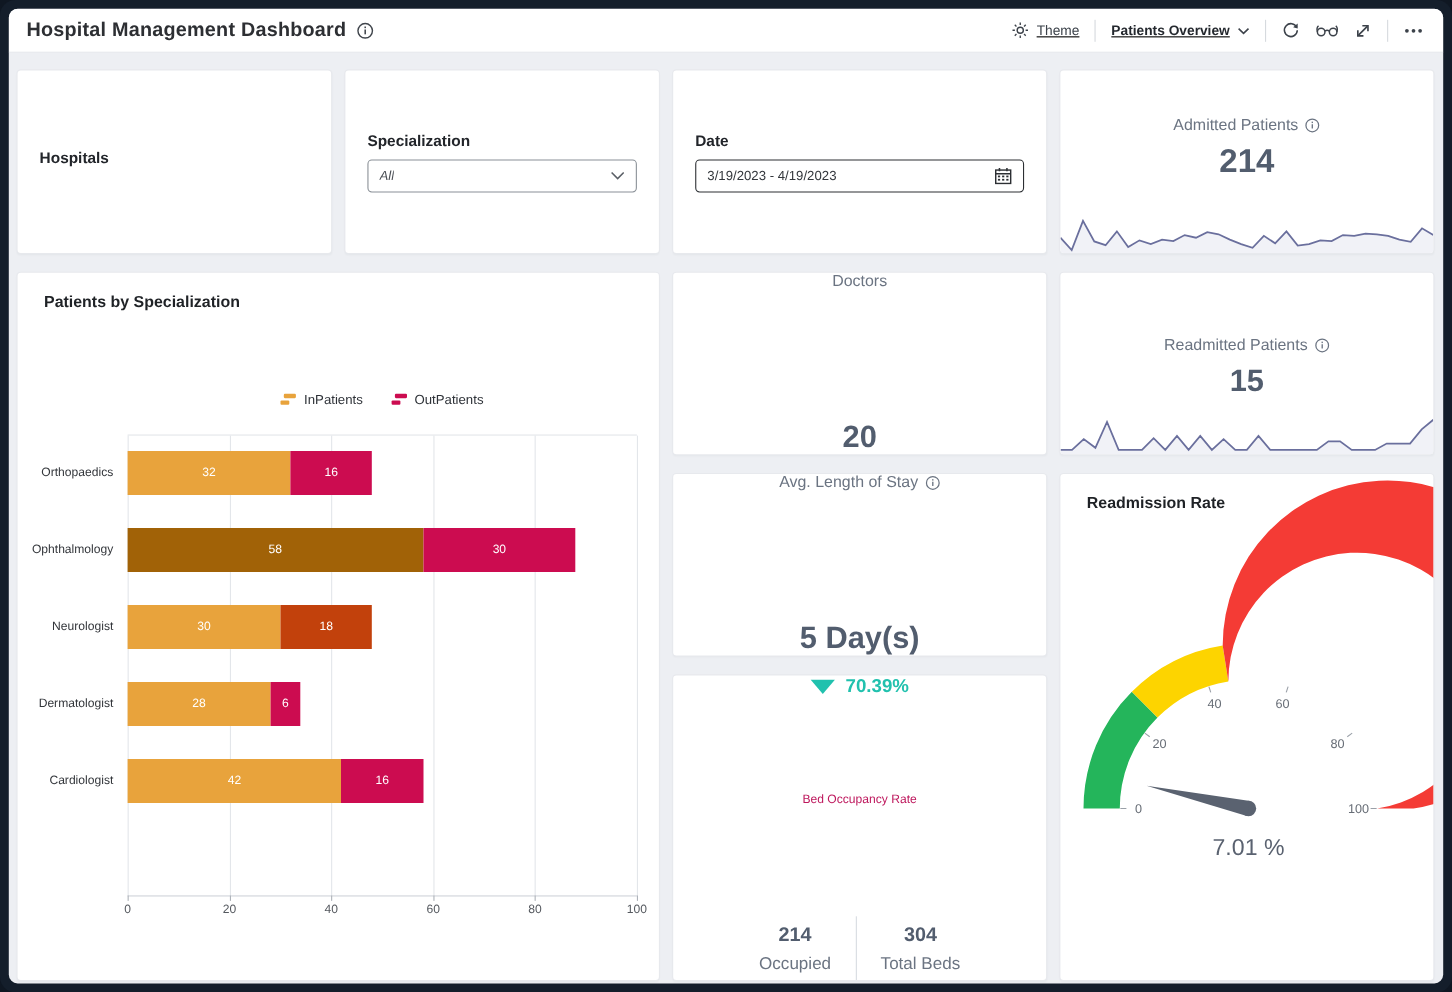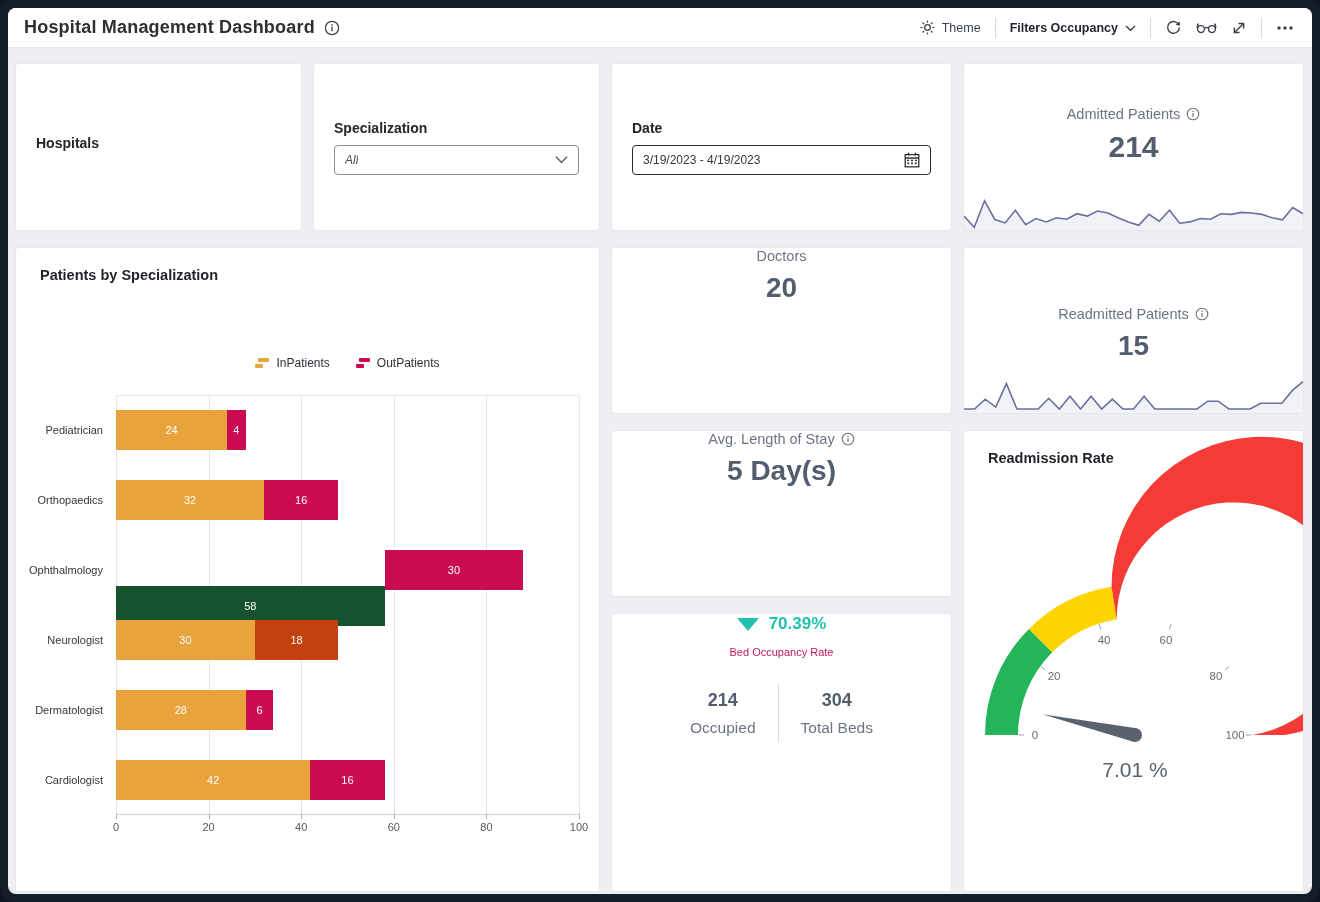--- a/index.html
+++ b/index.html
@@ -4,21 +4,21 @@
 <style>
   * { margin:0; padding:0; box-sizing:border-box; }
   html,body { width:1320px; height:902px; font-family:"Liberation Sans", sans-serif; background:#0f1722; }
   .frame { width:1320px; height:902px; background:#141e2b; border-radius:14px; padding:8px; overflow:hidden; }
   .inner { width:100%; height:100%; background:#edeff3; border-radius:8px; overflow:hidden; display:flex; flex-direction:column; }
 
   
   .hdr { height:40px; background:#fff; display:flex; align-items:center; justify-content:space-between; padding:0 18px 0 16px; border-bottom:1px solid #e4e7eb; flex:0 0 auto; }
   .hdr-left { display:flex; align-items:center; gap:9px; }
   .hdr-title { font-size:18px; font-weight:700; color:#2d2f33; letter-spacing:.2px; }
-  .hdr-right { display:flex; align-items:center; gap:14px; }
+  .hdr-right { display:flex; align-items:center; gap:14px;text-decoration:underline; }
   .hbtn { display:flex; align-items:center; gap:7px; font-size:12.5px; color:#3c424a; cursor:pointer; background:none; border:none; font-family:inherit; }
   .hbtn.bold { font-weight:700; color:#24282e; }
   .vdiv { width:1px; height:20px; background:#d6dade; }
   .icn { display:inline-flex; align-items:center; justify-content:center; }
 
   
   .content { flex:1; padding:16px 9px 4px 8px; }
   .grid { display:grid; grid-template-columns:285px 285px 339px 339px; grid-template-rows:166px 165px 165px 277px; column-gap:13px; row-gap:18px; }
   .grid > :nth-child(n) { min-width:0; }
   .card { background:#fff; border-radius:3px; box-shadow:0 0 0 1px #e7e9ed, 0 1px 2px rgba(40,50,60,.05); position:relative; }
@@ -30,21 +30,21 @@
 
   
   .fcard { padding:0 20px; display:flex; flex-direction:column; justify-content:center; }
   .flabel { font-size:14px; font-weight:700; color:#22252a; margin-bottom:9px; }
   .selbox { height:30px; border:1.5px solid #2c2f33; border-radius:4px; display:flex; align-items:center; justify-content:space-between; padding:0 10px; cursor:pointer; background:#fff; }
   .selbox.light { border:1px solid #8a9097; }
   .selval { font-size:12px; color:#33373c; white-space:nowrap; overflow:hidden; }
   .selval.italic { font-style:italic; color:#4a4e54; }
 
   
-  .kpi { display:flex; flex-direction:column; align-items:center; justify-content:flex-start; text-align:center; overflow:hidden; }
+  .kpi { display:flex; flex-direction:column; align-items:center; justify-content:space-between; text-align:center; overflow:hidden; }
   .kpi-label-row { display:flex; align-items:center; gap:6px; font-size:14.5px; color:#6b7482; }
   .kpi-value { font-size:30px; font-weight:700; color:#525d6e; margin-top:8px; }
   .kpi.spark-card { justify-content:flex-start; padding-top:42px; }
   .spark { position:absolute; left:0; right:0; bottom:0; width:100%; display:block; }
 
   .occ-trend { display:flex; align-items:center; gap:10px; font-size:17px; font-weight:700; }
   .tri-down { width:0; height:0; border-left:11px solid transparent; border-right:11px solid transparent; border-top:13px solid #21c1ae; }
   .occ-label { font-size:11px; color:#be185d; margin-top:12px; }
   .occ-stats { display:flex; align-items:center; gap:22px; margin-top:26px; }
   .occ-col { text-align:center; }
@@ -106,21 +106,21 @@
                   <line x1="11.7" y1="11.7" x2="13.3" y2="13.3"></line>
                   <line x1="13.3" y1="2.7" x2="11.7" y2="4.3"></line>
                   <line x1="4.3" y1="11.7" x2="2.7" y2="13.3"></line>
                 </g>
               </svg>
           </span>
           <span>Theme</span>
         </button>
         <span class="vdiv"></span>
         <button class="hbtn bold">
-          <span>Filters Occupancy</span>
+          <span>Patients Overview</span>
           <span class="icn">
             <svg width="11" height="8" viewBox="0 0 11 8">
                 <polyline points="1,2 5.5,6.3 10,2" fill="none" stroke="#3c424a" stroke-width="1.4"></polyline>
               </svg>
           </span>
         </button>
         <span class="vdiv"></span>
         <button class="hbtn">
           <span class="icn">
             <svg width="17" height="17" viewBox="0 0 18 18">
@@ -248,45 +248,34 @@
               <div class="gtick" style="left: 40%;"></div>
               <div class="gline" style="left: 60%;"></div>
               <div class="gtick" style="left: 60%;"></div>
               <div class="gline" style="left: 80%;"></div>
               <div class="gtick" style="left: 80%;"></div>
               <div class="gline" style="left: 100%;"></div>
               <div class="gtick" style="left: 100%;"></div>
             </div>
           <div class="bar-rows" id="bar-rows">
               <div class="bar-row">
-                <div class="bar-cat">Pediatrician</div>
-                <div class="bar-track">
-                  <div class="bar-seg" style="width: 24%; background: rgb(232, 163, 60);">
-                    <span>24</span>
-                  </div>
-                  <div class="bar-seg" style="width: 4%; background: rgb(204, 12, 80);">
-                    <span>4</span>
-                  </div>
-                </div>
-              </div>
-              <div class="bar-row">
                 <div class="bar-cat">Orthopaedics</div>
                 <div class="bar-track">
                   <div class="bar-seg" style="width: 32%; background: rgb(232, 163, 60);">
                     <span>32</span>
                   </div>
                   <div class="bar-seg" style="width: 16%; background: rgb(204, 12, 80);">
                     <span>16</span>
                   </div>
                 </div>
               </div>
               <div class="bar-row">
                 <div class="bar-cat">Ophthalmology</div>
                 <div class="bar-track">
-                  <div class="bar-seg" style="width: 58%; background: #14532d; margin-top: 36px;">
+                  <div class="bar-seg" style="width: 58%; background: #a16207;">
                     <span>58</span>
                   </div>
                   <div class="bar-seg" style="width: 30%; background: rgb(204, 12, 80);">
                     <span>30</span>
                   </div>
                 </div>
               </div>
               <div class="bar-row">
                 <div class="bar-cat">Neurologist</div>
                 <div class="bar-track">

